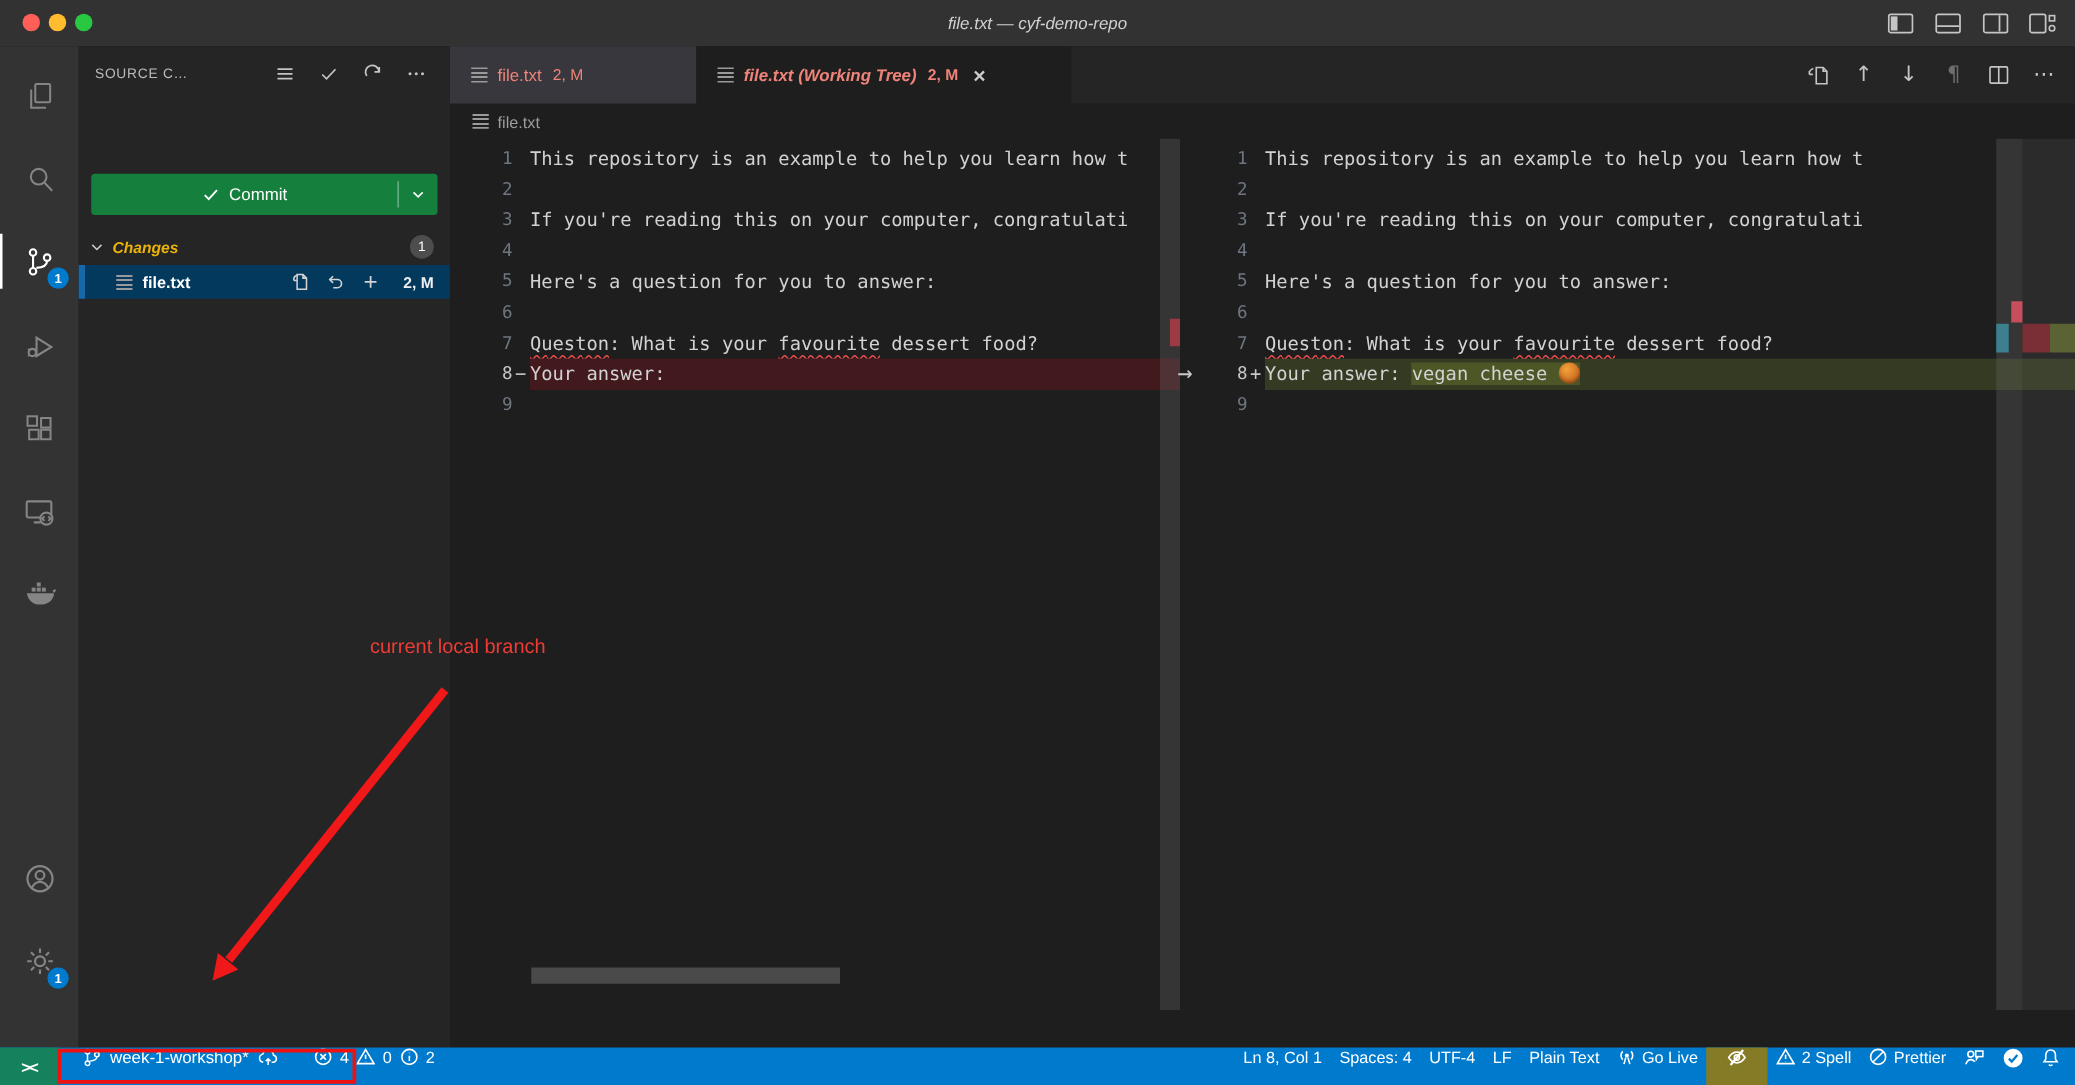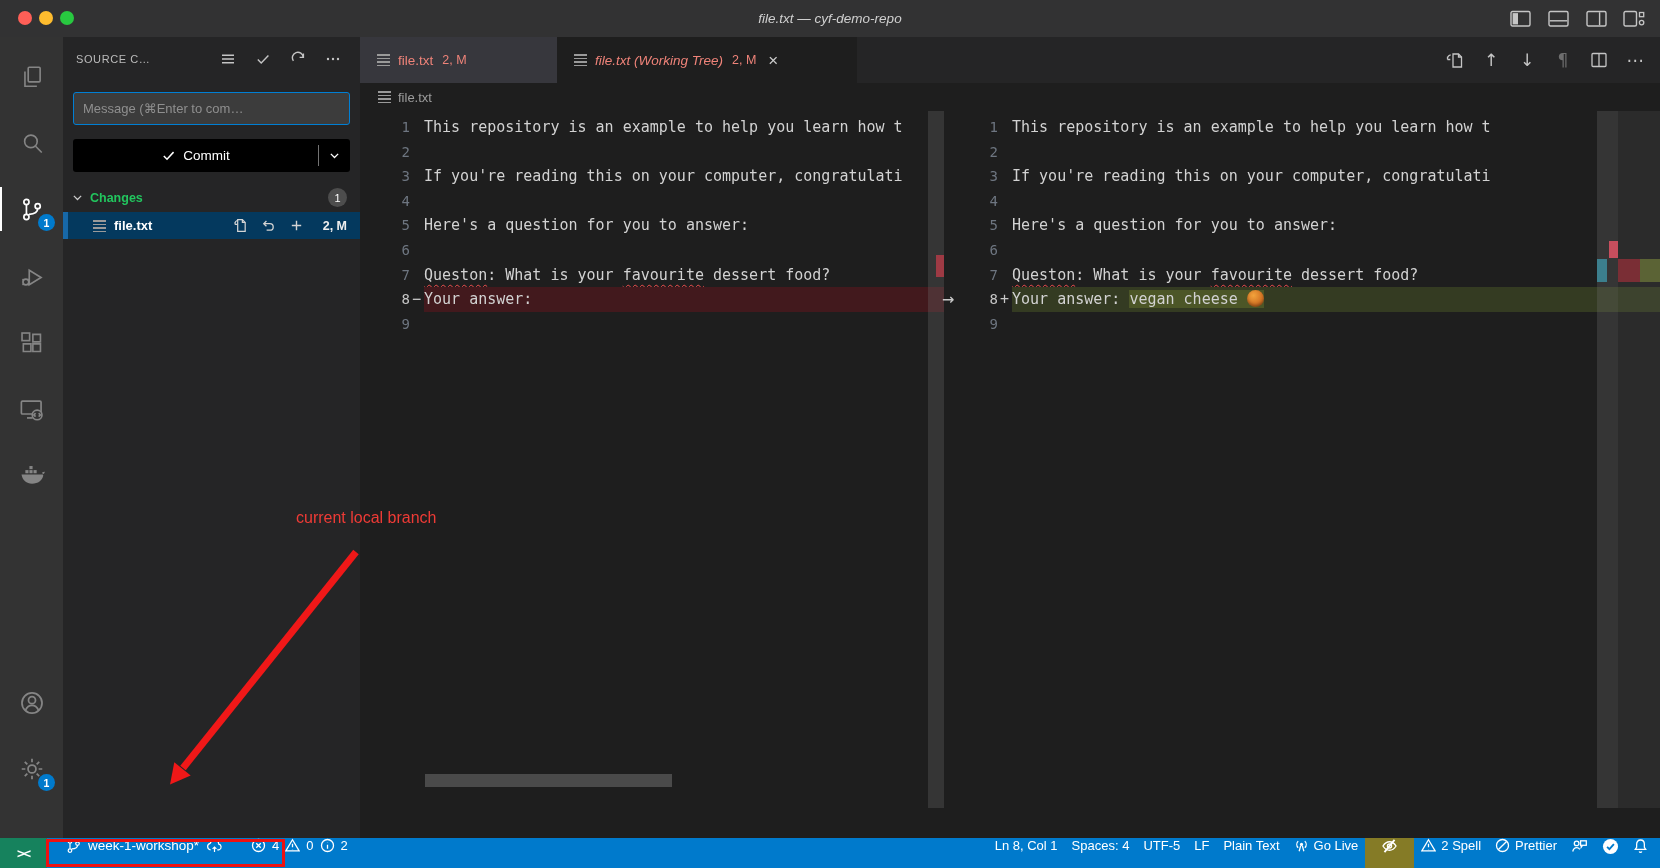--- a/index.html
+++ b/index.html
@@ -25,44 +25,44 @@
     color:#fff; font-size:10.5px; font-weight:bold; display:flex; align-items:center; justify-content:center; padding:0 3px; }
   
   .sidebar { position:absolute; left:63px; top:37px; width:297px; height:801px; background:#252526; }
   .sc-header { position:absolute; left:0; top:0; width:297px; height:43px; display:flex; align-items:center; }
   .sc-title { margin-left:13px; font-size:11px; letter-spacing:0.6px; color:#bbbbbb; }
   .sc-actions { position:absolute; right:18px; display:flex; gap:17px; align-items:center; }
   .sc-actions .ic { width:18px; height:18px; display:flex; align-items:center; justify-content:center; color:#c5c5c5; cursor:pointer; }
   .msg { position:absolute; left:10px; top:55px; width:277px; height:33px; background:#3c3c3c; border:1px solid #007fd4;
     border-radius:3px; color:#cccccc; font-size:13px; padding:0 9px; font-family:"Liberation Sans",sans-serif; outline:none; }
   .msg::placeholder { color:#8f8f8f; }
-  .commit-btn { position:absolute; left:10px; top:102px; width:277px; height:33px; background:#000000; border-radius:3px;
+  .commit-btn { position:absolute; left:10px; top:102px; width:277px; height:33px; background:#15803d; border-radius:3px;
     display:flex; align-items:center; color:#ffffff; font-size:13.5px; cursor:pointer; }
   .commit-main { flex:1; display:flex; align-items:center; justify-content:center; gap:7px; }
   .commit-sep { width:1px; height:21px; background:rgba(255,255,255,.45); }
   .commit-dd { width:31px; display:flex; align-items:center; justify-content:center; }
   .changes-row { position:absolute; left:0; top:148px; width:297px; height:25px; display:flex; align-items:center; font-size:12.5px; cursor:pointer; }
   .changes-chevron { margin-left:8px; margin-right:6px; display:flex; }
-  .changes-label { font-weight:bold; color:#22c55e; }
+  .changes-label { font-weight:bold; color:#eab308;font-style:italic; }
   .view-badge { position:absolute; right:13px; min-width:19px; height:19px; border-radius:10px; background:#4d4d4d; color:#ffffff;
     font-size:11px; display:flex; align-items:center; justify-content:center; padding:0 4px; }
   .file-row { position:absolute; left:0; top:175px; width:297px; height:27px; background:#04395e; display:flex; align-items:center; cursor:pointer; }
   .file-row::before { content:""; position:absolute; left:0; top:0; bottom:0; width:5px; background:#1768a8; }
   .file-row .lines-icon { margin-left:30px; }
   .file-name { margin-left:8px; font-size:13px; font-weight:bold; color:#ffffff; }
   .row-actions { position:absolute; right:55px; display:flex; gap:11px; align-items:center; }
   .row-actions .ic { width:17px; height:17px; color:#d4d4d4; display:flex; align-items:center; justify-content:center; cursor:pointer; }
   .file-badge { position:absolute; right:13px; font-size:12.5px; font-weight:bold; color:#eeeeee; }
   .lines-icon { width:13px; height:12px;
     background: repeating-linear-gradient(to bottom, #9a9a9a 0 1.6px, transparent 1.6px 3.6px); }
   
   .tabbar { position:absolute; left:360px; top:37px; width:1300px; height:46px; background:#252526; }
   .tab { position:absolute; top:0; height:46px; display:flex; align-items:center; font-size:13.5px; cursor:pointer; }
   .tab1 { left:0; width:197px; background:#37373d; }
-  .tab2 { left:197px; width:300px; background:#1e1e1e; }
+  .tab2 { left:197px; width:300px; background:#1e1e1e;font-weight:bold; }
   .tab .lines-icon { margin-left:17px; }
   .tab-label { margin-left:8px; color:#ef8379; }
   .tab2 .tab-label { font-style:italic; }
   .tab-badge { margin-left:9px; color:#ef8379; font-size:12.5px; }
   .tab-close { margin-left:12px; color:#cccccc; font-size:17px; line-height:1; cursor:pointer; }
   .ed-toolbar { position:absolute; right:12px; top:0; height:46px; display:flex; gap:10px; align-items:center; }
   .ed-toolbar .ic { width:26px; height:26px; display:flex; align-items:center; justify-content:center; color:#c5c5c5;
     font-size:17px; cursor:pointer; font-family:"DejaVu Sans", sans-serif;}
   .ed-toolbar .dim { color:#6e6e6e; }
   
@@ -247,21 +247,20 @@
         </span>
         <span class="ic">
           <svg width="16" height="16" viewBox="0 0 16 16" fill="#c5c5c5">
               <circle cx="3" cy="8" r="1.2"></circle>
               <circle cx="8" cy="8" r="1.2"></circle>
               <circle cx="13" cy="8" r="1.2"></circle>
             </svg>
         </span>
       </div>
     </div>
-    <input class="msg" placeholder="Message (⌘Enter to com…" style="">
     <div class="commit-btn">
       <div class="commit-main">
         <svg width="15" height="15" viewBox="0 0 16 16" fill="none" stroke="#ffffff" stroke-width="1.6">
             <path d="M3 8.6l3.4 3.4L13.4 4.4"></path>
           </svg>
         <span>Commit</span>
       </div>
       <div class="commit-sep"></div>
       <div class="commit-dd">
         <svg width="13" height="13" viewBox="0 0 16 16" fill="none" stroke="#ffffff" stroke-width="1.6">
@@ -412,21 +411,21 @@
       <span>2</span>
     </div>
     <div class="sb-right">
       <div class="sb-item">
           <span>Ln 8, Col 1</span>
         </div>
       <div class="sb-item">
           <span>Spaces: 4</span>
         </div>
       <div class="sb-item">
-          <span>UTF-5</span>
+          <span>UTF-4</span>
         </div>
       <div class="sb-item">
           <span>LF</span>
         </div>
       <div class="sb-item">
           <span>Plain Text</span>
         </div>
       <div class="sb-item">
         <svg width="15" height="15" viewBox="0 0 14 14">
             <circle cx="7" cy="6" r="1.5" fill="#ffffff" stroke="none"></circle>

